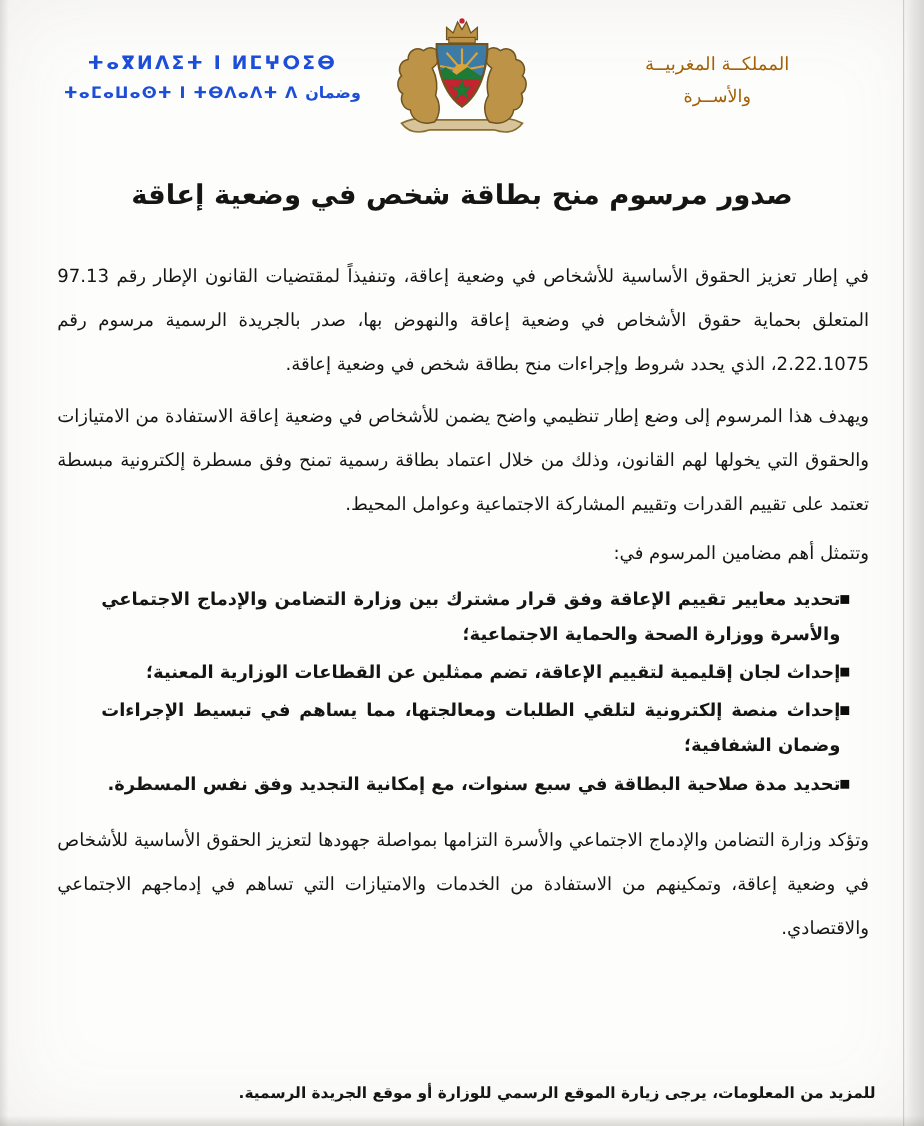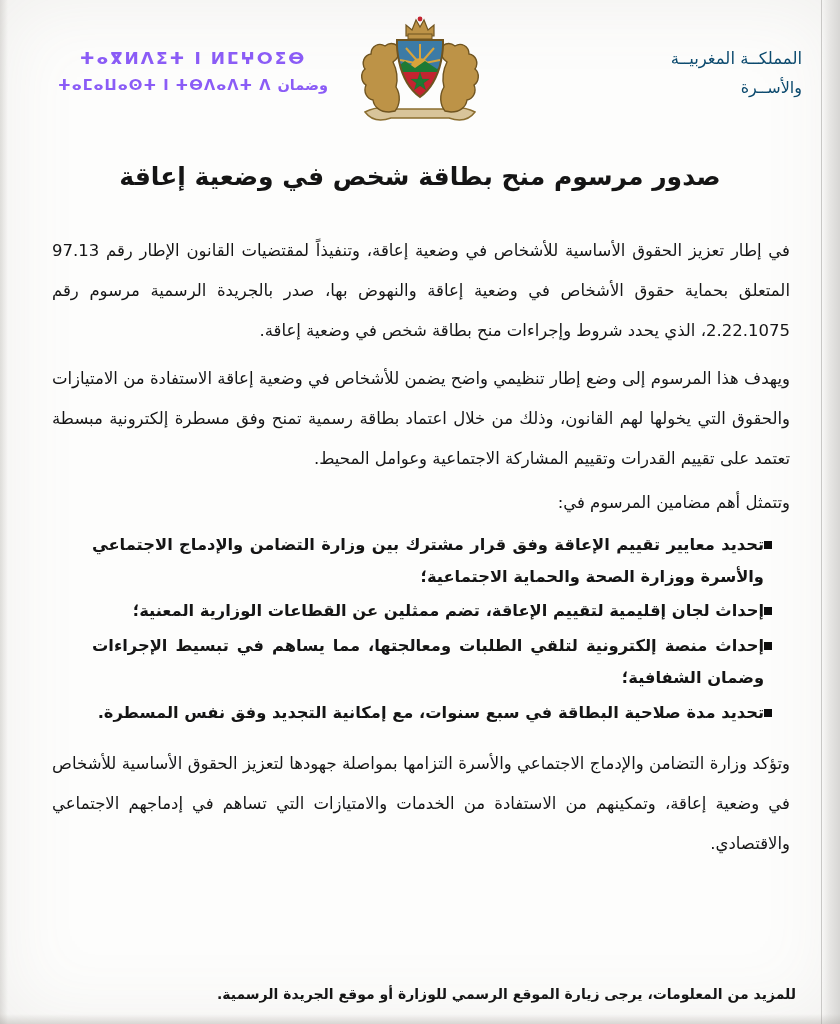--- a/index.html
+++ b/index.html
@@ -27,29 +27,29 @@
     position:absolute;top:0;left:0;width:8px;height:100%;
     background:linear-gradient(to right,rgba(150,146,140,.25),rgba(150,146,140,0));
   }
   
   .header{
     display:flex;justify-content:space-between;align-items:flex-start;
     padding:8px 38px 0 48px;height:142px;box-sizing:border-box;
   }
   .tifinagh-block{
     margin-top:40px;width:290px;text-align:center;
-    font-weight:bold;color:#8b5cf6;
+    font-weight:bold;color:#1d4ed8;
   }
   .tif-line1{font-size:17px;letter-spacing:2px;}
   .tif-line2{font-size:14.5px;letter-spacing:1px;margin-top:9px;}
   .tif-line3{font-size:14.5px;letter-spacing:1px;margin-top:5px;}
   .emblem{width:150px;flex:none;margin-top:4px;}
   .ministry-block{
-    margin-top:36px;width:300px;
-    font-size:16px;line-height:1.8;color:#0c4a6e;
+    margin-top:36px;width:300px;text-align:center;
+    font-size:16px;line-height:1.8;color:#a16207;
   }
   .ministry-block .kingdom{font-size:16.5px;}
   
   .title{
     text-align:center;font-weight:bold;font-size:21px;margin-top:38px;
   }
   .subtitle{
     text-align:center;font-weight:bold;font-size:25px;margin-top:20px;
   }
   

